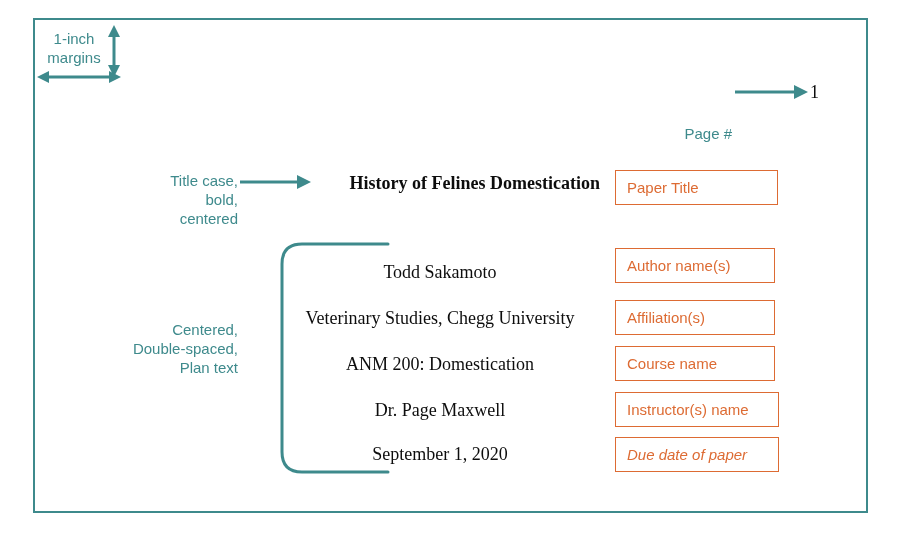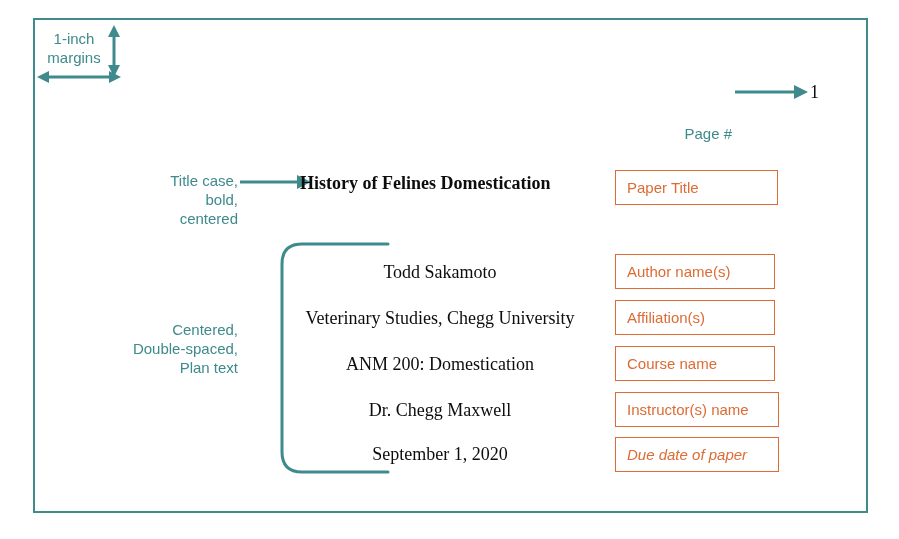--- a/index.html
+++ b/index.html
@@ -82,21 +82,21 @@
     width: 30px;
     font-size: 18px;
     text-align: left;
   }
   #paper-title {
     left: 300px;
     top: 173px;
     width: 300px;
     font-size: 18px;
     font-weight: bold;
-    text-align: left;
+    text-align: right;
   }
   .body-line {
     width: 320px;
     left: 280px;
     font-size: 18px;
     text-align: center;
   }
   #line-0 { top: 262px; }
   #line-1 { top: 308px; }
   #line-2 { top: 354px; }
@@ -119,21 +119,21 @@
     border: 1.5px solid #DD6B33;
     color: #DD6B33;
     font-family: "Liberation Sans", sans-serif;
     font-size: 15px;
     display: flex;
     align-items: center;
     padding-left: 11px;
     background: #ffffff;
   }
   #callout-0 { left: 615px; top: 170px; width: 163px; height: 35px; }
-  #callout-1 { left: 615px; top: 254px; width: 160px; height: 35px; }
+  #callout-1 { left: 615px; top: 248px; width: 160px; height: 35px; }
   #callout-2 { left: 615px; top: 300px; width: 160px; height: 35px; }
   #callout-3 { left: 615px; top: 346px; width: 160px; height: 35px; }
   #callout-4 { left: 615px; top: 392px; width: 164px; height: 35px; }
   #callout-5 { left: 615px; top: 437px; width: 164px; height: 35px; font-style: italic; }
 </style>
 </head>
 <body>
 
 <div id="page">
 
@@ -178,21 +178,21 @@
 Double-spaced,
 Plan text</div>
 
   <svg id="brace" viewBox="0 0 120 240">
     <path d="M 112 6 L 26 6 Q 6 6 6 26 L 6 214 Q 6 234 26 234 L 112 234" fill="none" stroke="#3E8A8C" stroke-width="3" stroke-linecap="round"></path>
   </svg>
 
   <div class="doc-text body-line" id="line-0">Todd Sakamoto</div>
   <div class="doc-text body-line" id="line-1">Veterinary Studies, Chegg University</div>
   <div class="doc-text body-line" id="line-2">ANM 200: Domestication</div>
-  <div class="doc-text body-line" id="line-3">Dr. Chegg Maxwell</div>
+  <div class="doc-text body-line" id="line-3">Dr. Page Maxwell</div>
   <div class="doc-text body-line" id="line-4">September 1, 2020</div>
 
   <div class="callout" id="callout-0">Paper Title</div>
   <div class="callout" id="callout-1">Author name(s)</div>
   <div class="callout" id="callout-2">Affiliation(s)</div>
   <div class="callout" id="callout-3">Course name</div>
   <div class="callout" id="callout-4">Instructor(s) name</div>
   <div class="callout" id="callout-5">Due date of paper</div>
 
 </div>

